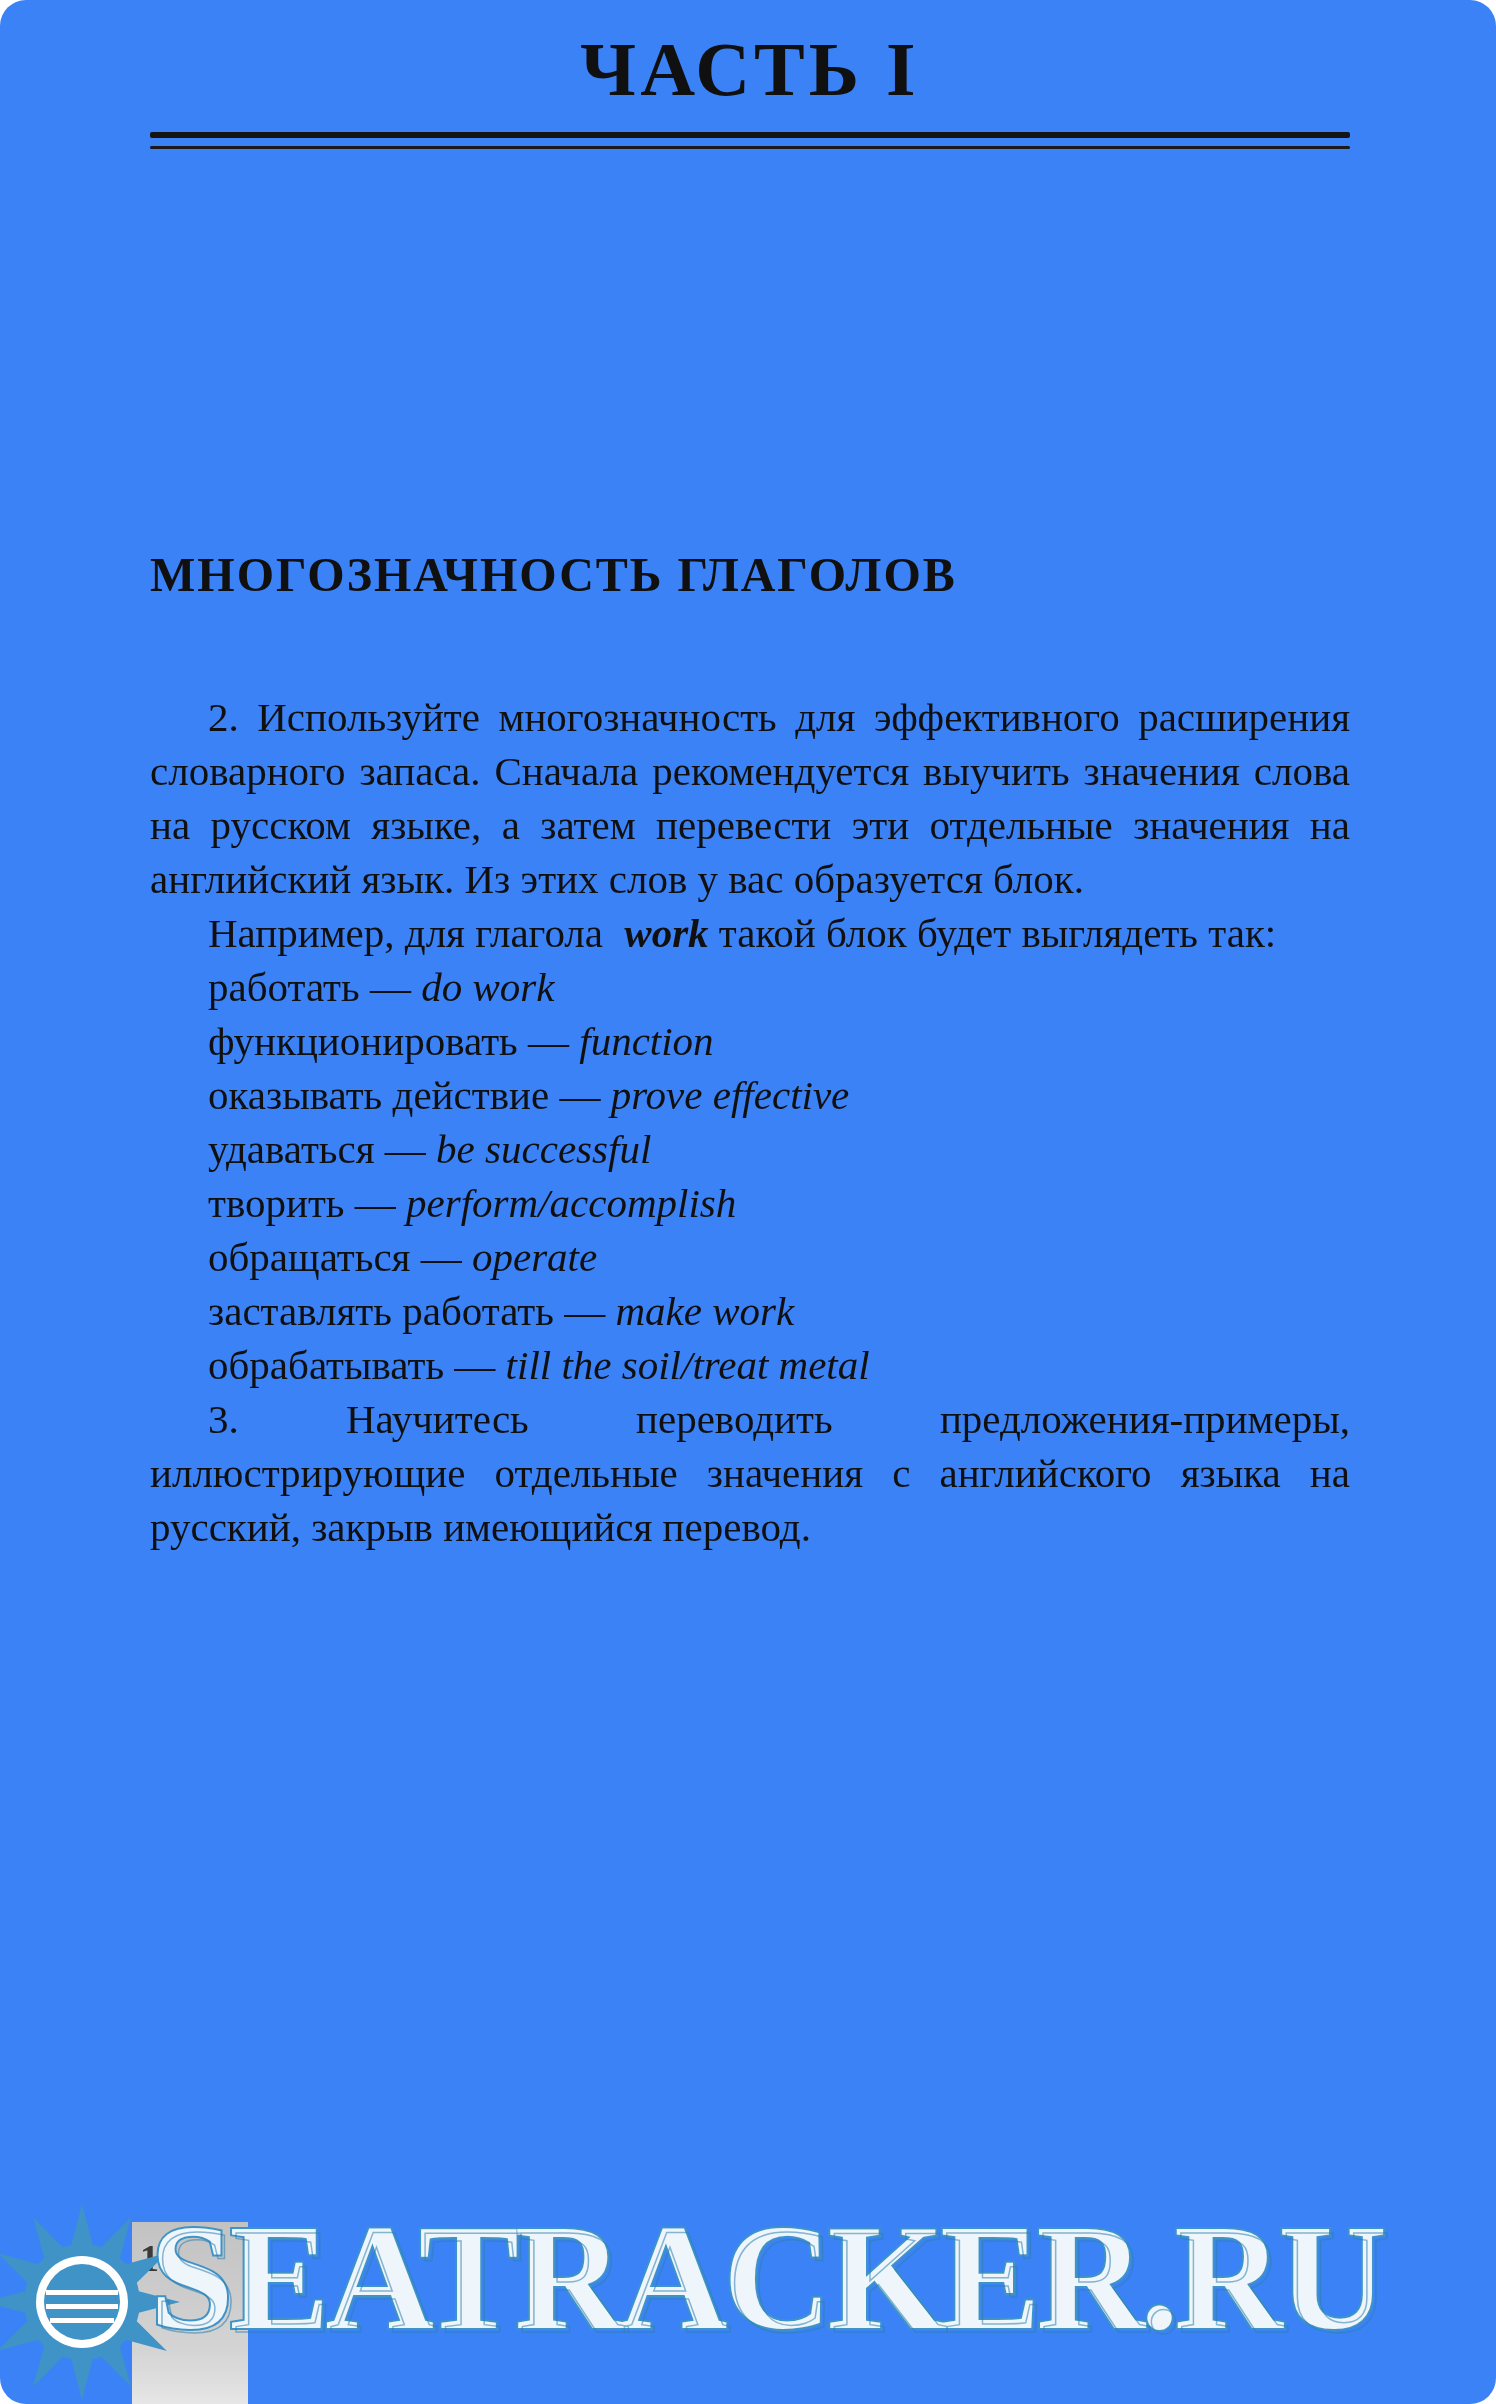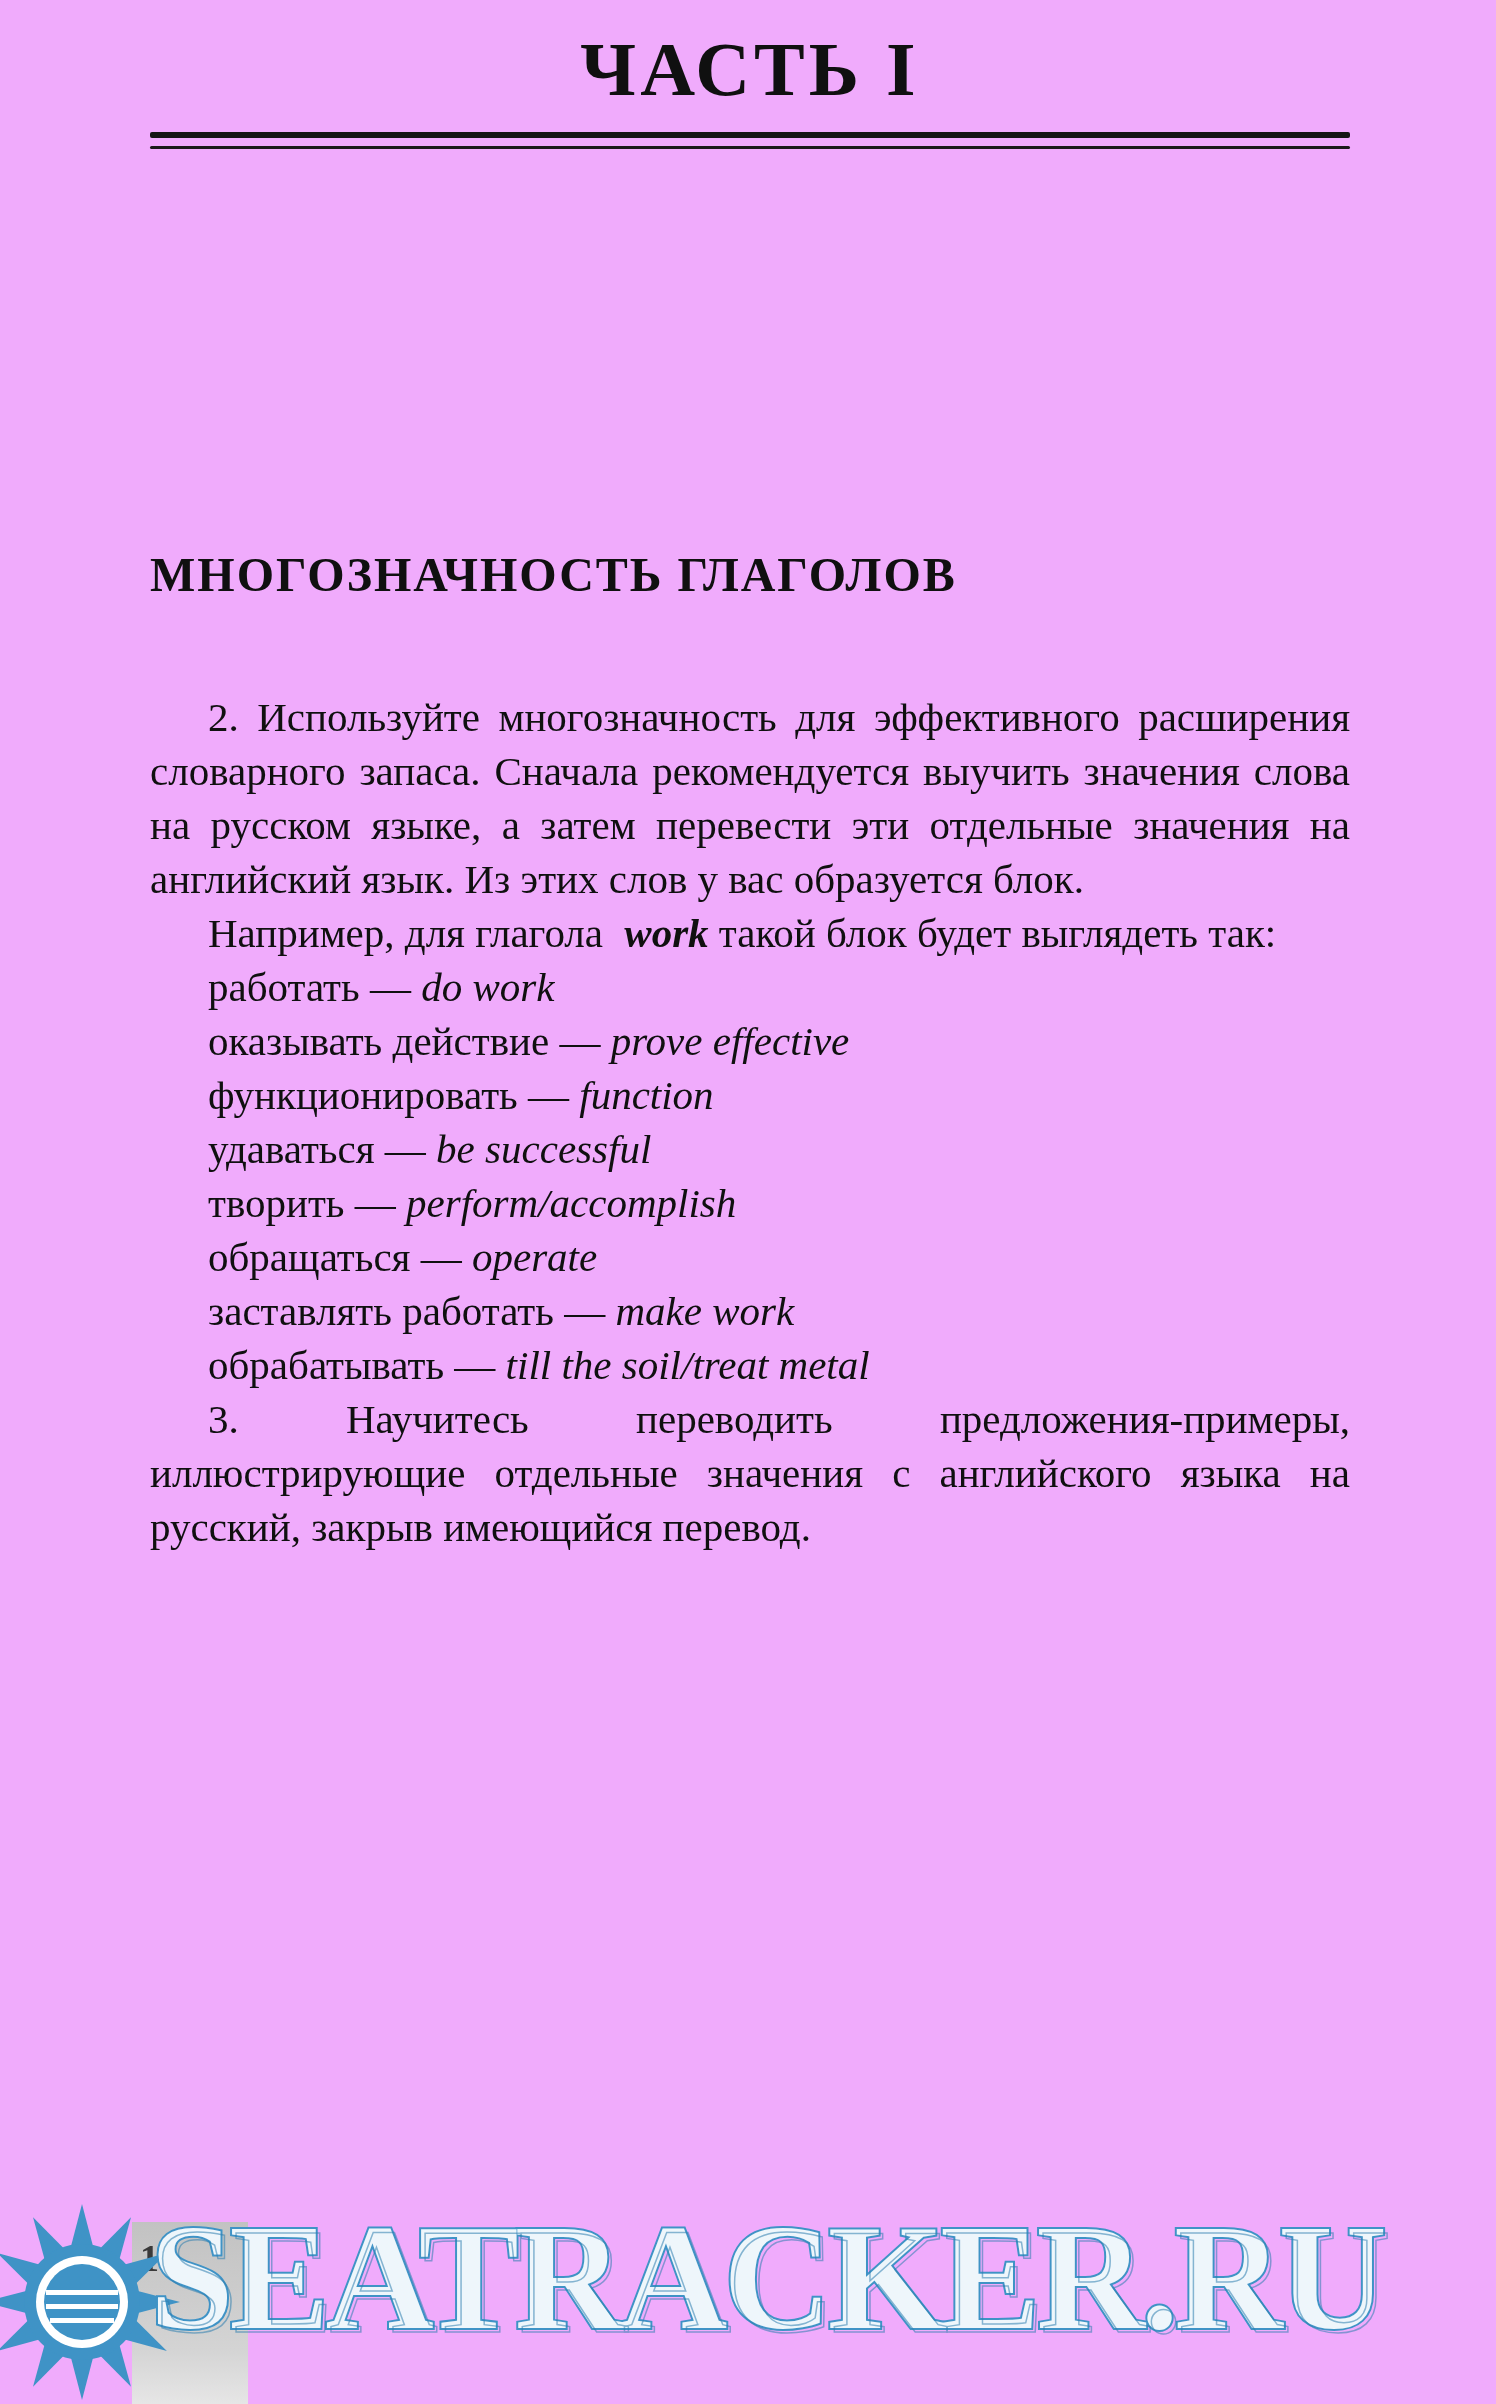--- a/index.html
+++ b/index.html
@@ -11,21 +11,22 @@
     width: 1496px;
     height: 2404px;
     position: relative;
     overflow: hidden;
     font-family: "Liberation Serif", serif;
     color: #101010;
   }
   .page {
     position: absolute;
     inset: 0;
-    background: #f0abfc;
+    background: #3b82f6;
+    border-radius: 26px;
   }
   .content {
     position: absolute;
     left: 150px;
     top: 0;
     width: 1200px;
   }
   .part-title {
     text-align: center;
     font-weight: bold;
@@ -133,22 +134,22 @@
     <div class="body-text">
 
 
 
       <p>2. Используйте многозначность для эффективного расширения словарного запаса. Сначала рекомендуется выучить значения слова на русском языке, а затем перевести эти отдельные значения на английский язык. Из этих слов у вас образуется блок.</p>
 
       <p><span>Например, для глагола </span><span class="work-word">work</span><span> такой блок будет выглядеть так:</span></p>
 
       <div class="vocab-list">
         <div class="vocab-line"><span>работать</span><span> — </span><span class="en">do work</span></div>
+        <div class="vocab-line"><span>функционировать</span><span> — </span><span class="en">function</span></div>
         <div class="vocab-line"><span>оказывать действие</span><span> — </span><span class="en">prove effective</span></div>
-        <div class="vocab-line"><span>функционировать</span><span> — </span><span class="en">function</span></div>
         <div class="vocab-line"><span>удаваться</span><span> — </span><span class="en">be successful</span></div>
         <div class="vocab-line"><span>творить</span><span> — </span><span class="en">perform/accomplish</span></div>
         <div class="vocab-line"><span>обращаться</span><span> — </span><span class="en">operate</span></div>
         <div class="vocab-line"><span>заставлять работать</span><span> — </span><span class="en">make work</span></div>
         <div class="vocab-line"><span>обрабатывать</span><span> — </span><span class="en">till the soil/treat metal</span></div>
       </div>
 
       <p>3. Научитесь переводить предложения-примеры, иллюстрирующие отдельные значения с английского языка на русский, закрыв имеющийся перевод.</p>
 
     </div>

